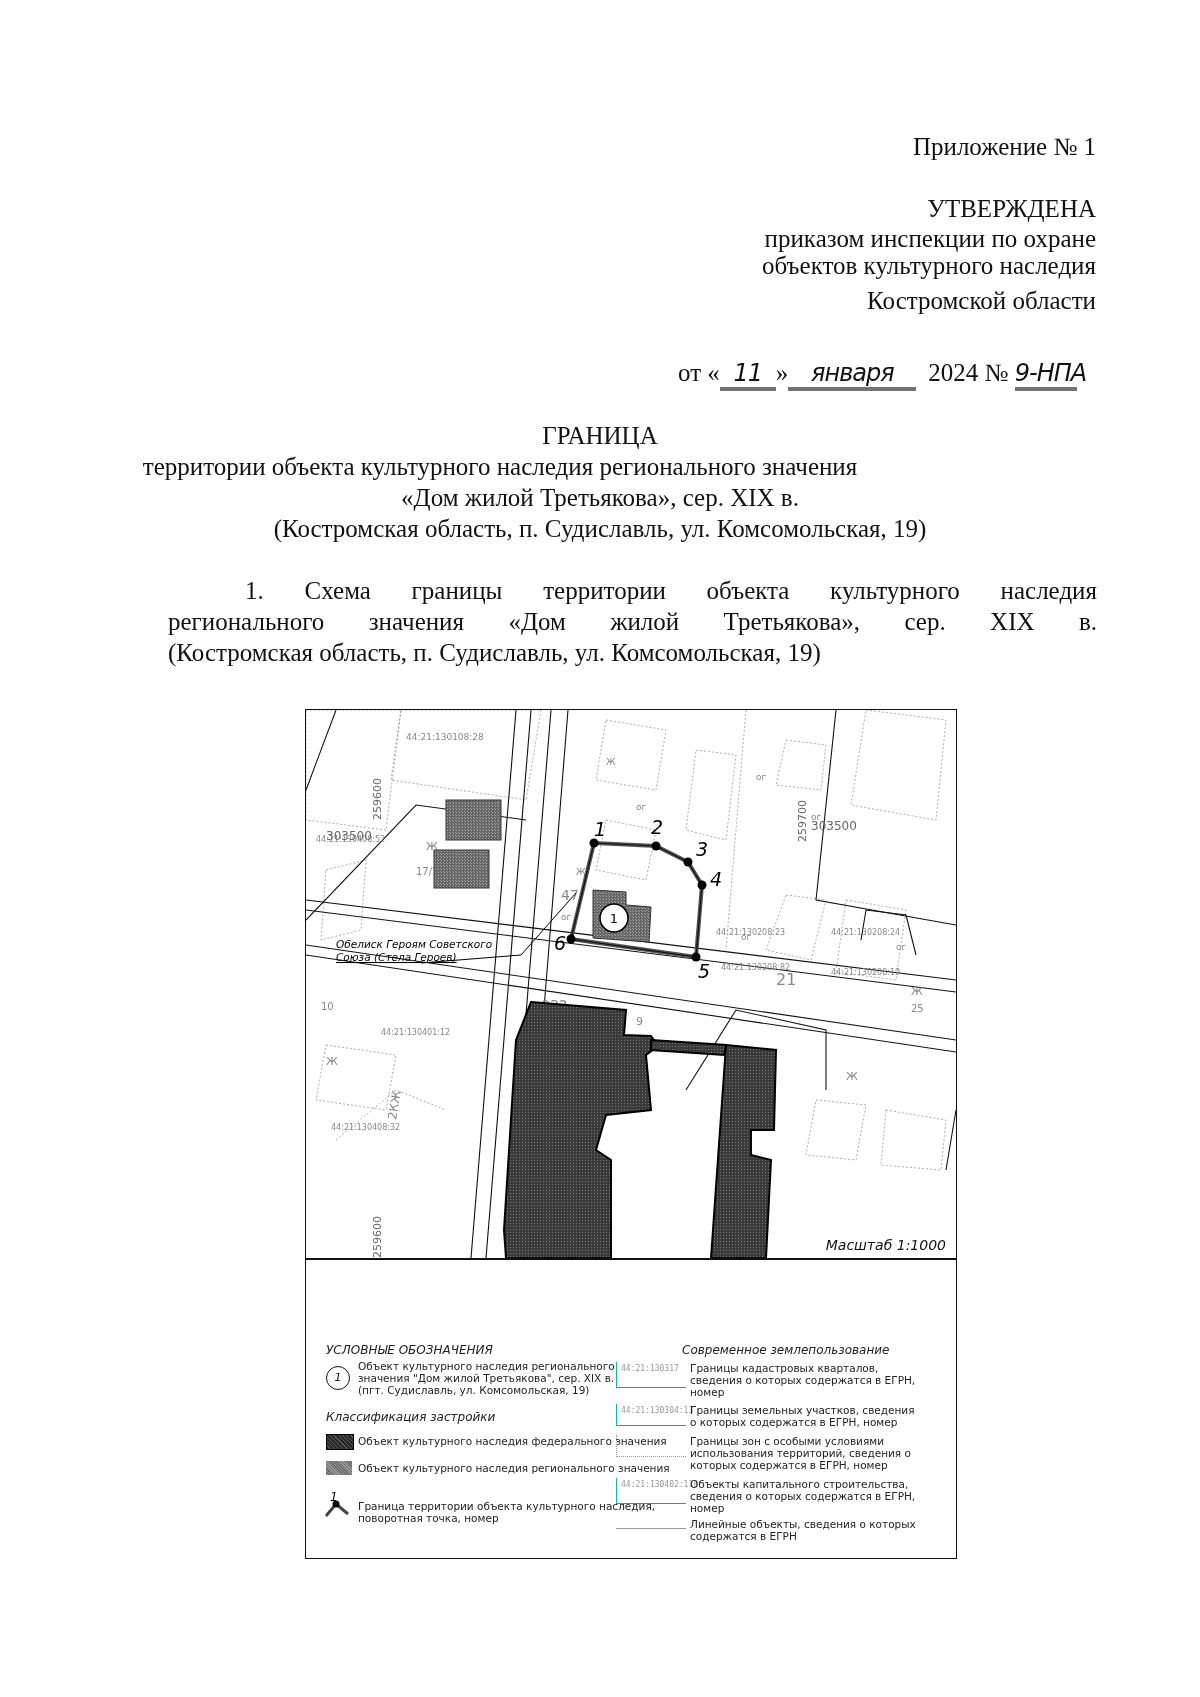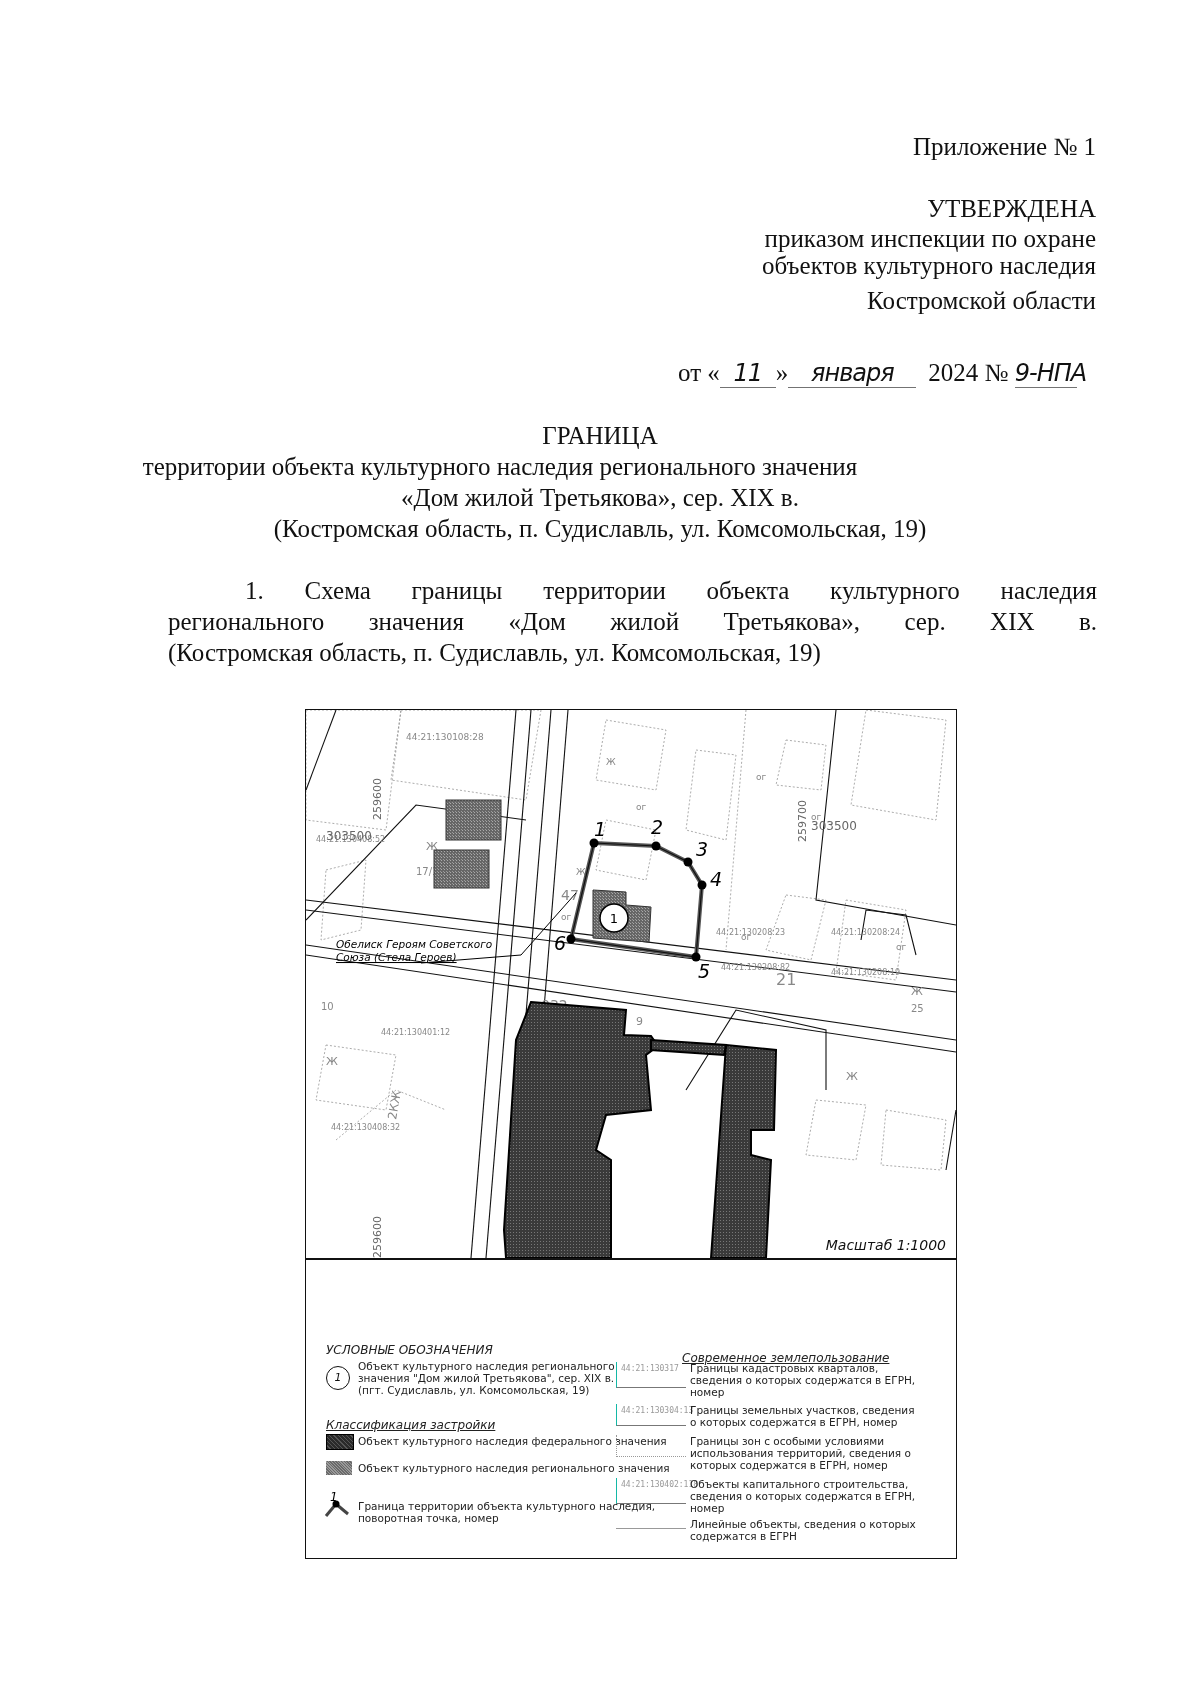--- a/index.html
+++ b/index.html
@@ -2,26 +2,26 @@
 <html><head>
 <meta charset="utf-8">
 <style>
   html,body{margin:0;padding:0;background:#fff;}
   body{width:1200px;height:1697px;position:relative;overflow:hidden;font-family:"Liberation Serif","DejaVu Serif",serif;color:#111;}
   .abs{position:absolute;}
   .r{text-align:right;}
   .c{text-align:center;}
   .t{font-size:25px;line-height:31px;white-space:nowrap;}
   .hand{font-family:"DejaVu Sans",sans-serif;font-style:italic;font-size:24px;letter-spacing:-1px;}
-  .uline{display:inline-block;border-bottom:1px solid #737373;text-align:center;line-height:28px;margin-top:43px;}
+  .uline{display:inline-block;border-bottom:4px solid #737373;text-align:center;line-height:28px;margin-top:43px;}
   .para{font-size:25px;line-height:31px;text-align:justify;text-align-last:justify;}
   .mapbox{left:305px;top:709px;width:650px;height:848px;border:1.6px solid #111;background:#fff;}
   .legend{font-family:"DejaVu Sans",sans-serif;font-size:10.5px;line-height:12px;color:#222;}
   .lh{font-family:"DejaVu Sans",sans-serif;font-style:italic;font-size:12px;color:#222;}
-  .ul{text-decoration:underline;margin-top:8px;}
+  .ul{}
   .swatch-fed{background:repeating-linear-gradient(45deg,#2a2a2a 0 2px,#555 2px 3px);border:1px solid #000;}
   .swatch-reg{background:repeating-linear-gradient(45deg,#6a6a6a 0 1px,#9a9a9a 1px 2px);}
   .lbox{border-left:1px solid #14b8a6;border-bottom:1px solid #777;font-family:"DejaVu Sans Mono",monospace;font-size:8px;color:#999;padding:2px 0 6px 4px;box-sizing:border-box;}
   .lbox.dot{border-left:1px dotted #999;border-bottom:1px dotted #999;}
   .lline{border-bottom:1px solid #999;}
 </style>
 </head>
 <body>
 
 <div class="abs t r" style="right:104px;top:131px;">Приложение № 1</div>

